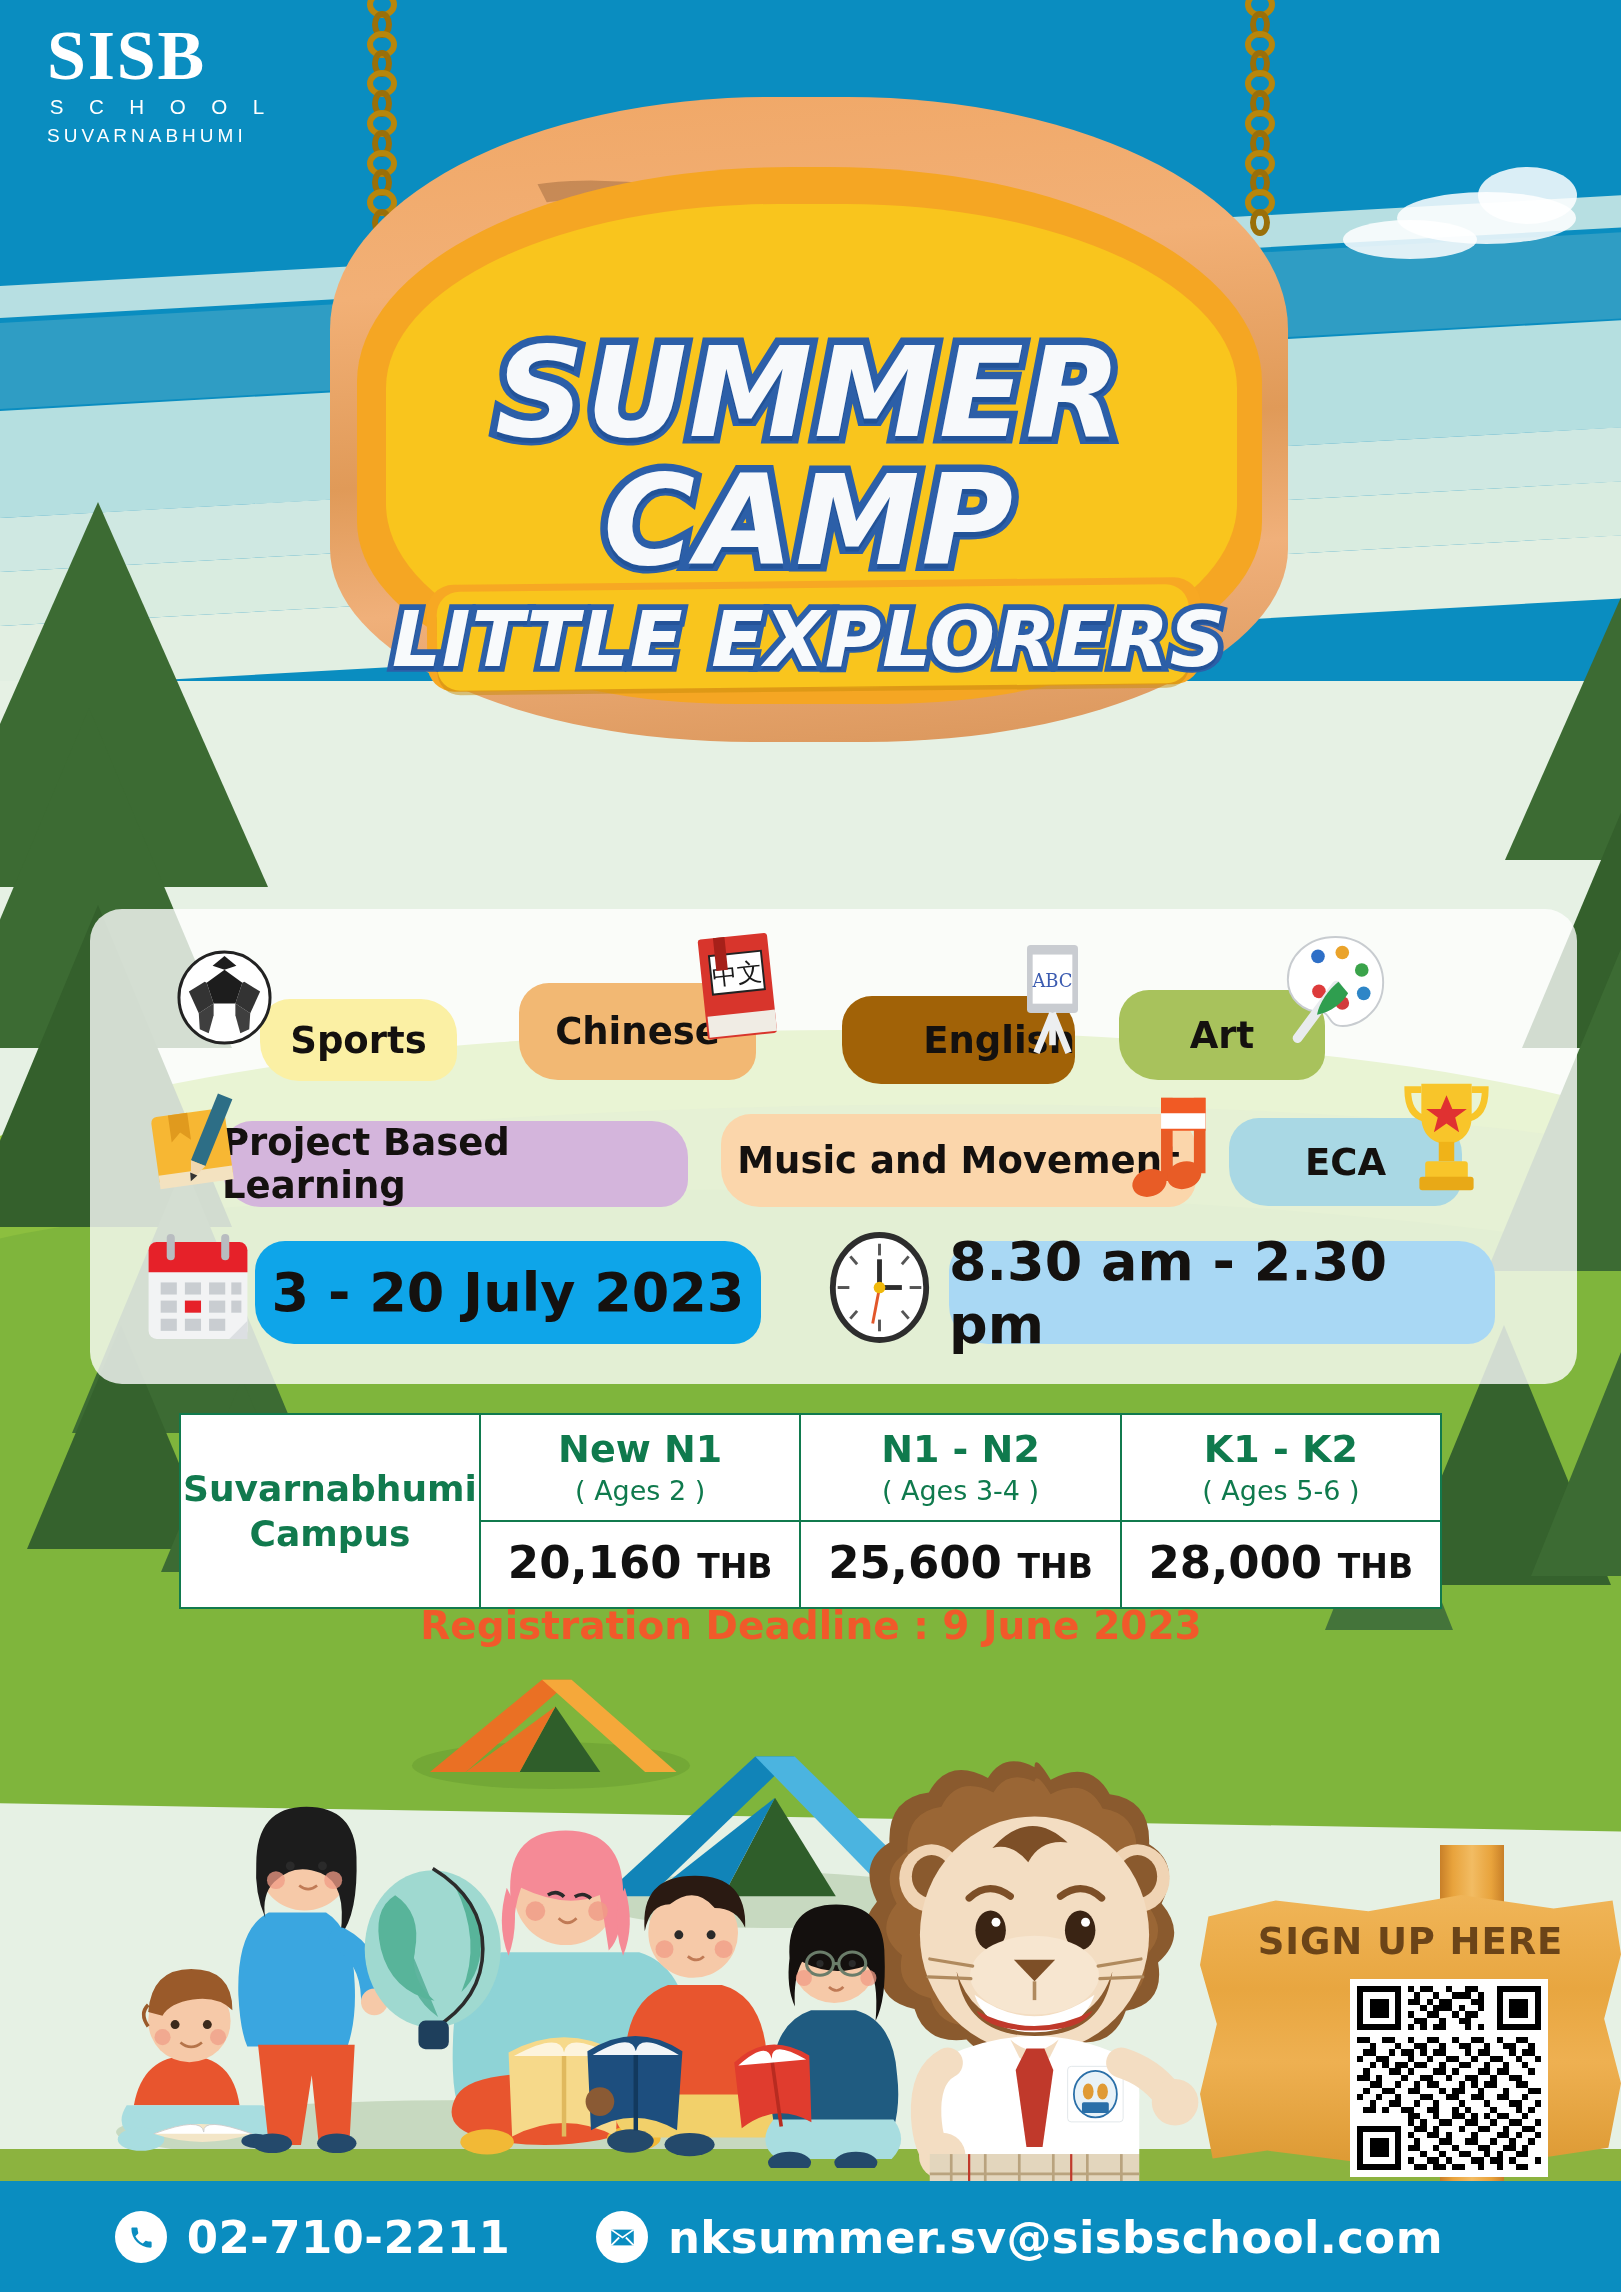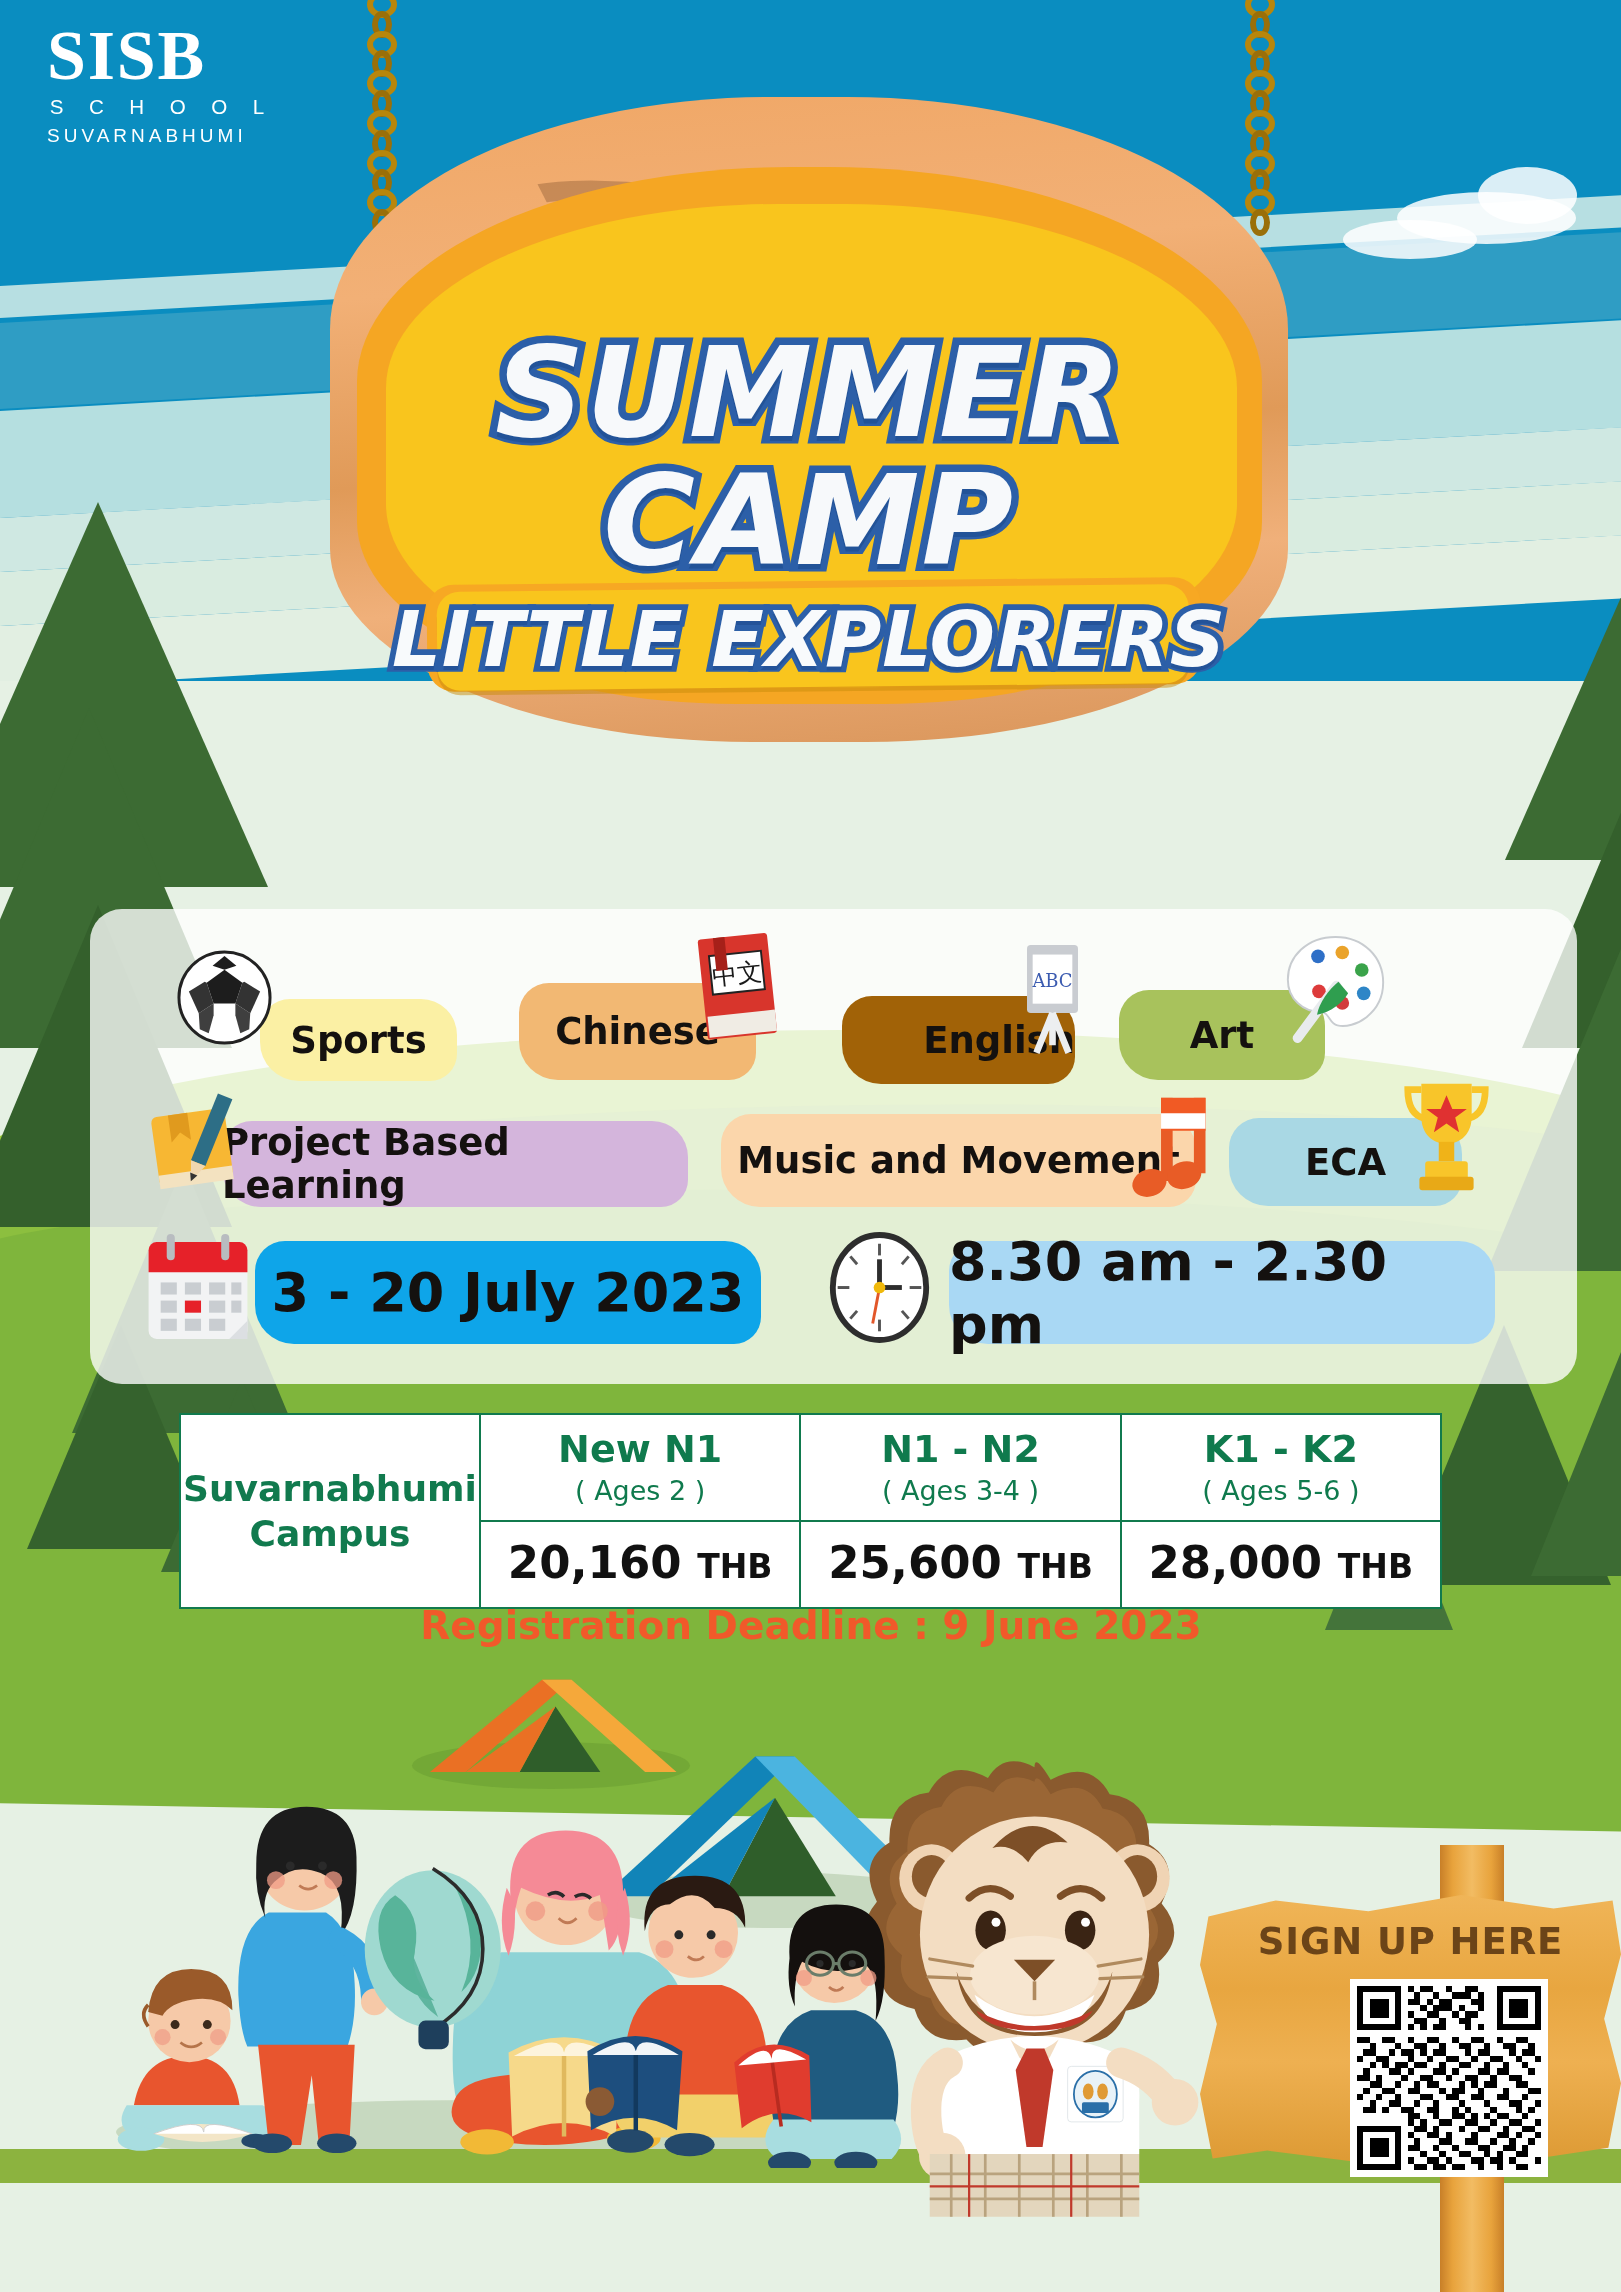--- a/index.html
+++ b/index.html
@@ -783,15 +783,35 @@
             <rect x="19" y="28" width="1" height="1"></rect>
           <rect x="22" y="28" width="1" height="1"></rect>
             <rect x="25" y="28" width="2" height="1"></rect>
         </g>
       </svg>
     </div>
   </div>
 
   <div class="grassband"></div>
 
+  <div class="footer">
+    <div class="fitem">
+      <div class="fcircle">
+        <svg width="27" height="27" viewBox="0 0 24 24" fill="#0a8dc0">
+          <path d="M6.6 10.8c1.4 2.8 3.8 5.1 6.6 6.6l2.2-2.2c.3-.3.7-.4 1-.2 1.2.4 2.4.6 3.6.6.6 0 1 .4 1 1V20c0 .6-.4 1-1 1C10.6 21 3 13.4 3 4c0-.6.4-1 1-1h3.5c.6 0 1 .4 1 1 0 1.3.2 2.5.6 3.6.1.4 0 .8-.2 1z"></path>
+        </svg>
+      </div>
+      <div class="ftxt">02-710-2211</div>
+    </div>
+    <div class="fitem">
+      <div class="fcircle">
+        <svg width="27" height="27" viewBox="0 0 24 24" fill="#0a8dc0">
+          <path d="M2 5h20v14H2z" fill="#0a8dc0"></path>
+          <path d="M2 5l10 7 10-7" stroke="#fff" stroke-width="1.6" fill="none"></path>
+          <path d="M2 19l7-7M22 19l-7-7" stroke="#fff" stroke-width="1.6" fill="none"></path>
+        </svg>
+      </div>
+      <div class="ftxt">nksummer.sv@sisbschool.com</div>
+    </div>
+  </div>
 
 </div>
 
 
 </body></html>

